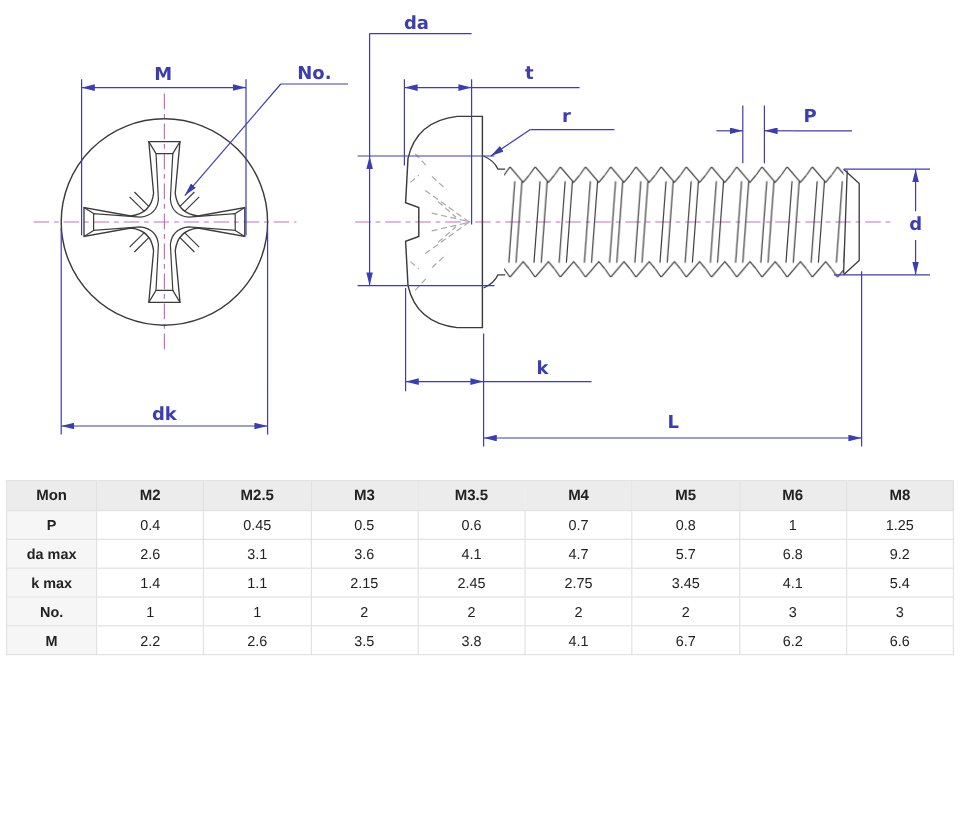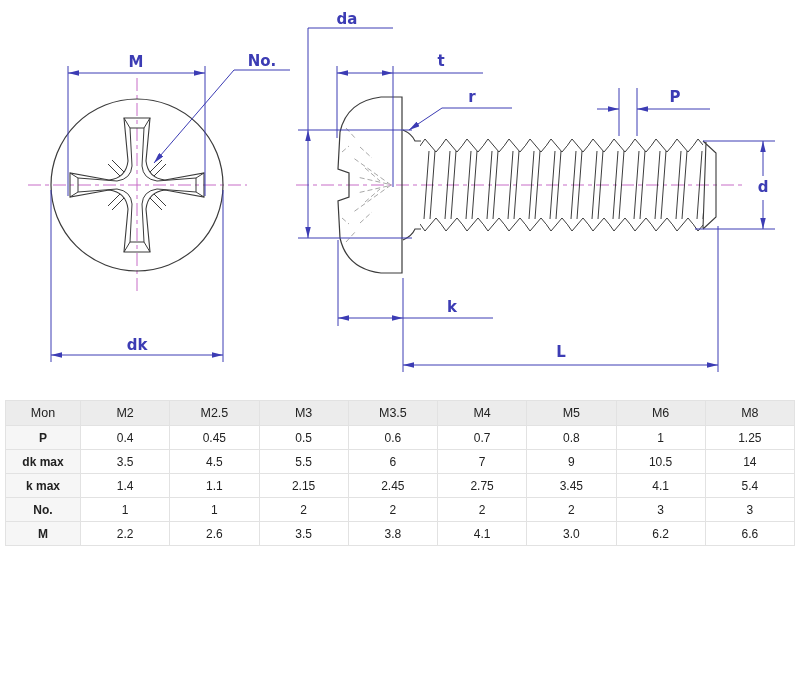--- a/index.html
+++ b/index.html
@@ -14,21 +14,21 @@
   }
   table.spec{
     position:absolute;left:5px;top:400px;width:790px;
     border-collapse:collapse;table-layout:fixed;
     font-size:12px;color:#222;
   }
   table.spec th,table.spec td{
     border:1px solid #e2e2e2;text-align:center;vertical-align:middle;
     padding:0;height:23px;overflow:hidden;white-space:nowrap;
   }
-  table.spec thead th{background:#ececec;font-weight:normal;font-size:12.5px;height:24px;}
+  table.spec thead th{background:#ececec;font-weight:bold;font-size:12.5px;height:24px;}
   table.spec tbody th{background:#f6f6f6;font-weight:bold;}
   table.spec tbody td{background:#ffffff;}
 </style>
 </head>
 <body>
 
 <svg class="drawing" width="800" height="396" viewBox="0 0 800 396" xmlns="http://www.w3.org/2000/svg">
   <defs>
     <marker id="ah" viewBox="0 0 12 6" refX="12" refY="3" markerWidth="11" markerHeight="5.5" orient="auto-start-reverse">
       <path d="M0,0 L12,3 L0,6 Z" fill="#3c3cb4"></path>
@@ -154,29 +154,29 @@
         <td>0.4</td>
         <td>0.45</td>
         <td>0.5</td>
         <td>0.6</td>
         <td>0.7</td>
         <td>0.8</td>
         <td>1</td>
         <td>1.25</td>
       </tr>
       <tr>
-        <th>dk max</th>
-        <td>3.5</td>
-        <td>4.5</td>
-        <td>5.5</td>
-        <td>6</td>
-        <td>7</td>
-        <td>9</td>
-        <td>10.5</td>
-        <td>14</td>
+        <th>da max</th>
+        <td>2.6</td>
+        <td>3.1</td>
+        <td>3.6</td>
+        <td>4.1</td>
+        <td>4.7</td>
+        <td>5.7</td>
+        <td>6.8</td>
+        <td>9.2</td>
       </tr>
       <tr>
         <th>k max</th>
         <td>1.4</td>
         <td>1.1</td>
         <td>2.15</td>
         <td>2.45</td>
         <td>2.75</td>
         <td>3.45</td>
         <td>4.1</td>
@@ -193,18 +193,18 @@
         <td>3</td>
         <td>3</td>
       </tr>
       <tr>
         <th>M</th>
         <td>2.2</td>
         <td>2.6</td>
         <td>3.5</td>
         <td>3.8</td>
         <td>4.1</td>
-        <td>3.0</td>
+        <td>6.7</td>
         <td>6.2</td>
         <td>6.6</td>
       </tr>
     </tbody>
 </table>
 
 </body></html>

